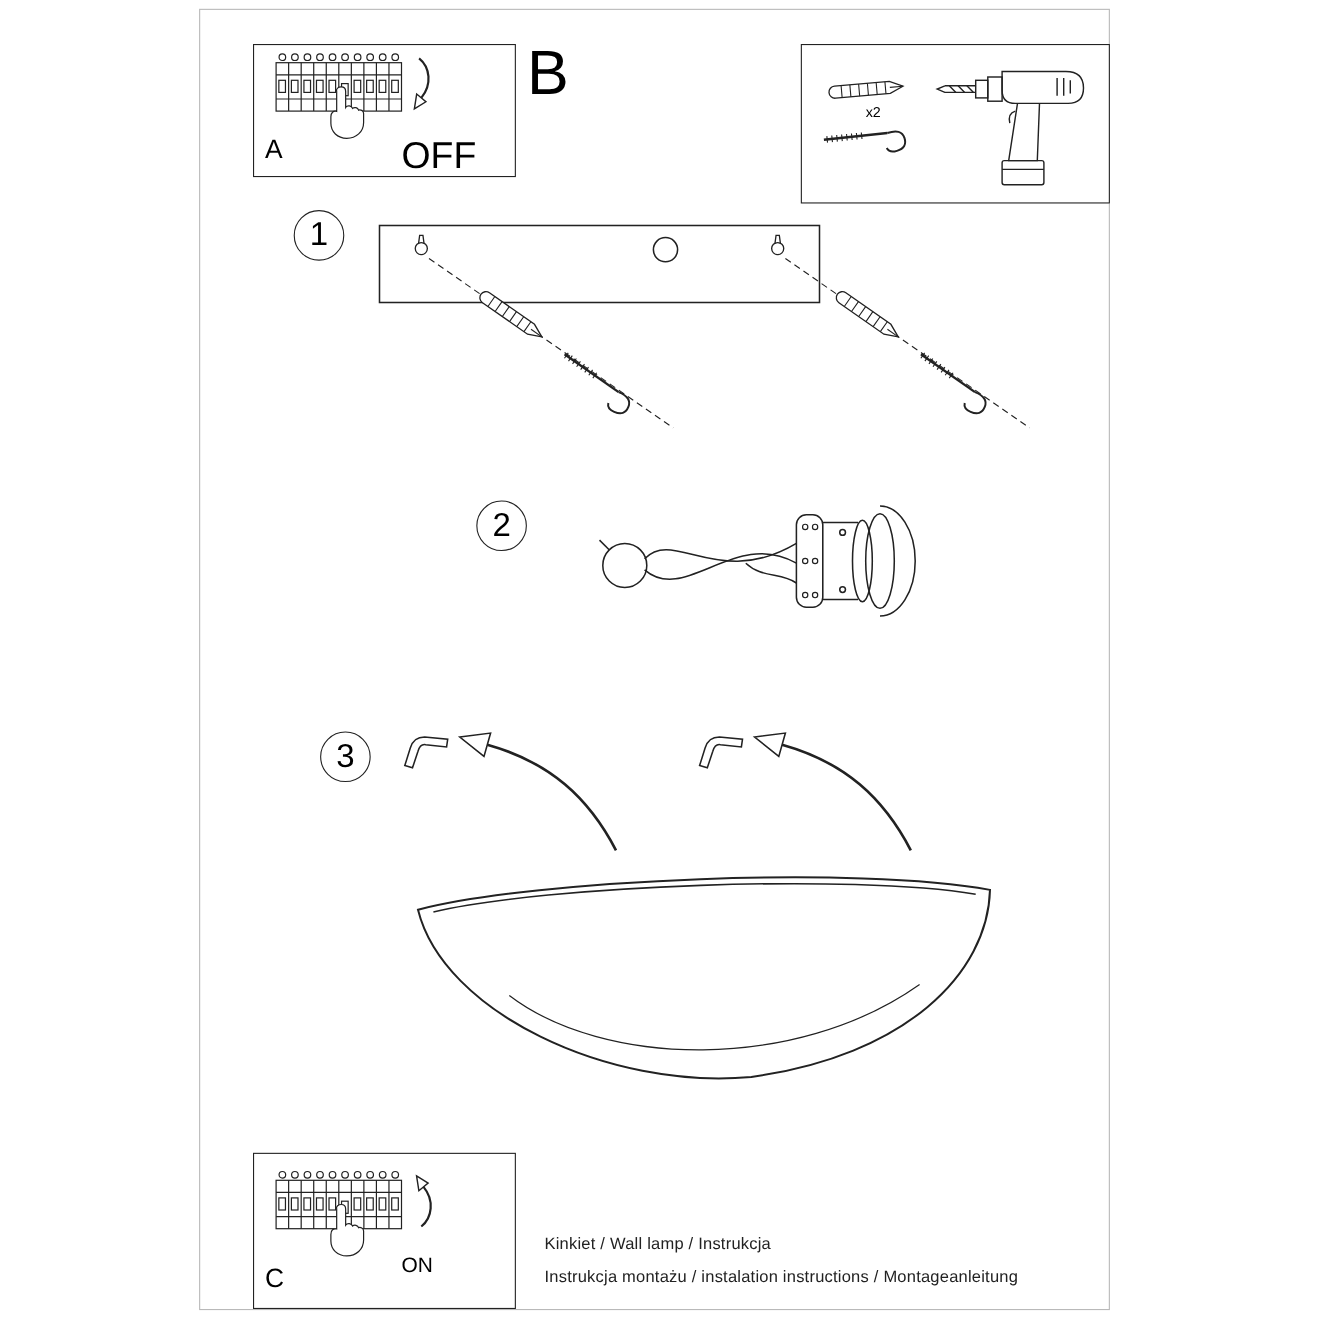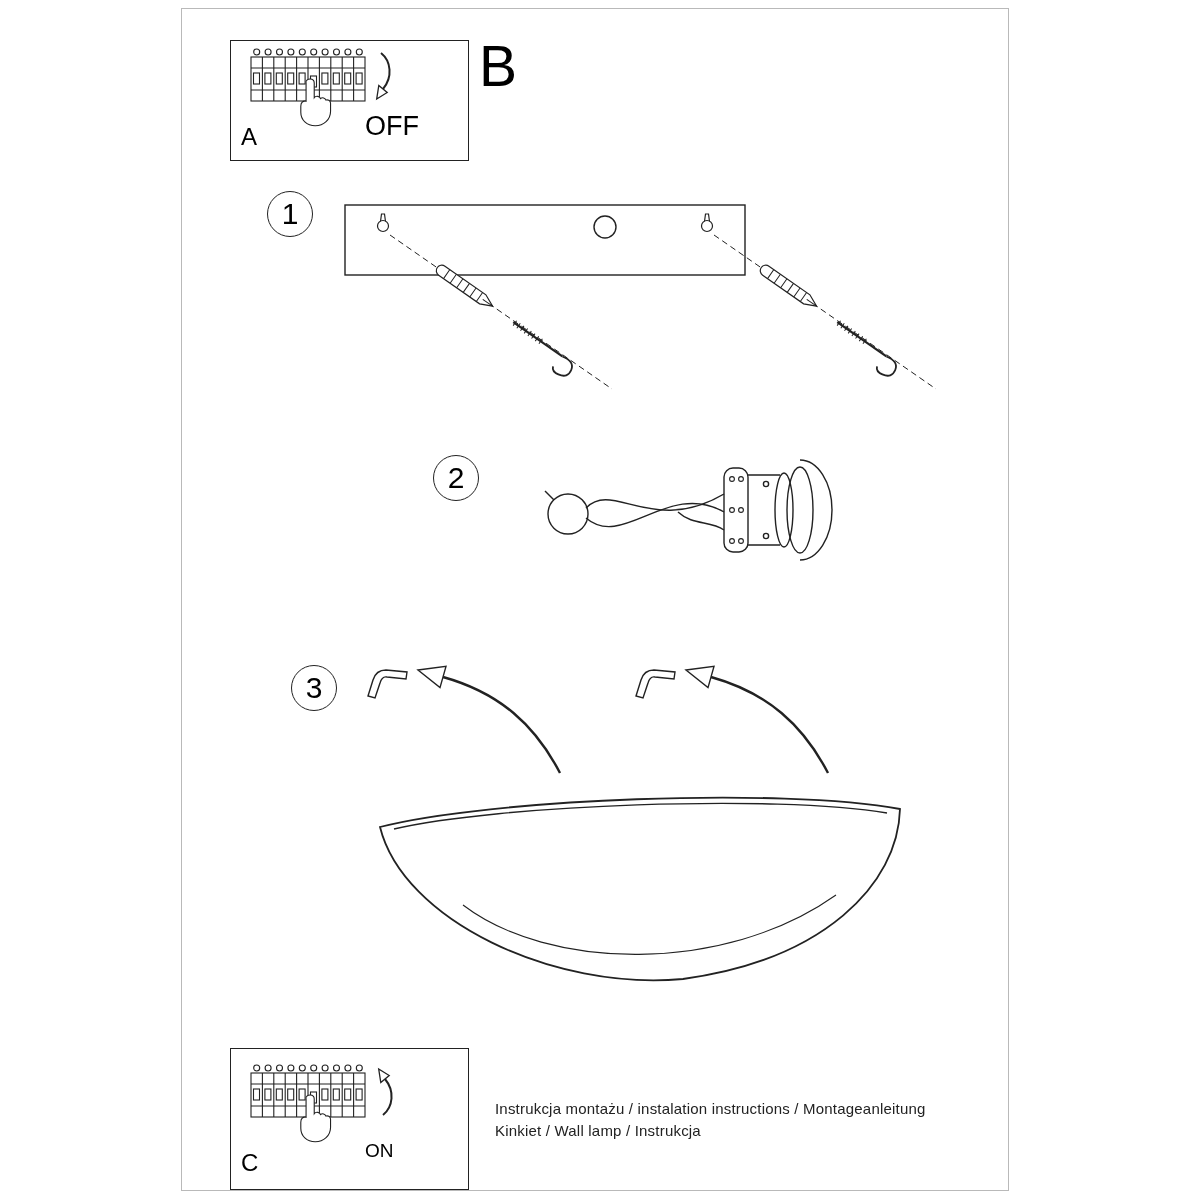--- a/index.html
+++ b/index.html
@@ -81,25 +81,48 @@
   <div class="framed" style="left:230px;top:40px;width:239px;height:121px">
     <svg width="236" height="117" viewBox="0 0 236 117">
       <use href="#sym-breaker" transform="translate(18,6)"></use>
       <use href="#sym-hand" transform="translate(63,38) scale(0.85)"></use>
       <g>
         <path d="M150,12 C160,20 162,36 152,48" fill="none" stroke="#222" stroke-width="2"></path>
         <path d="M145.7,58 L156.2,51.5 L147.8,44.5 Z" fill="#fff" stroke="#222" stroke-width="1.3"></path>
       </g>
     </svg>
     <span class="lbl" style="left:10px;top:84px;font-size:24px">A</span>
-    <span class="lbl" style="left:134px;top:72px;font-size:27px">OFF</span>
+    <span class="lbl" style="left:134px;top:84px;font-size:34px">OFF</span>
   </div>
 
   <span class="lbl" style="left:479px;top:38px;font-size:57px">B</span>
 
+  <div class="framed" style="left:728px;top:40px;width:281px;height:145px">
+    <svg width="278" height="141" viewBox="0 0 278 141">
+      <use href="#sym-anchor" transform="translate(62,40) rotate(-5)"></use>
+      <g transform="translate(20,86) rotate(-6)" fill="none" stroke="#222">
+        <line x1="0" y1="0" x2="58" y2="0" stroke-width="2.2"></line>
+        <path d="M3,-3 v6 M7.5,-3 v6 M12,-3 v6 M16.5,-3 v6 M21,-3 v6 M25.5,-3 v6 M30,-3 v6 M34.5,-3 v6" stroke-width="1"></path>
+        <path d="M58,0 q13,-3 15,6 q2,9 -8,11 q-7,1.5 -9,-3.5" stroke-width="1.8"></path>
+      </g>
+      <g transform="translate(122,10)" fill="none" stroke="#222" stroke-width="1.3">
+        <path d="M8,27 h28 M8,33 h28 M8,27 l-7,3 l7,3"></path>
+        <path d="M12,27 l6,6 M20,27 l6,6 M28,27 l6,6"></path>
+        <rect x="36" y="22" width="11" height="16"></rect>
+        <rect x="47" y="19" width="13" height="22"></rect>
+        <path d="M60,14 H118 Q134,14 134,29 Q134,43 120,43 H72 Q60,43 60,31 Z"></path>
+        <path d="M110,20 v16 M116,20 v16 M122,22 v12"></path>
+        <path d="M74,43 L66,95 L92,95 L94,43"></path>
+        <path d="M72,50 q-7,2 -5,11"></path>
+        <rect x="60" y="95" width="38" height="22" rx="2"></rect>
+        <path d="M60,103 h38"></path>
+      </g>
+    </svg>
+    <span class="lbl" style="left:58px;top:54px;font-size:13px">x2</span>
+  </div>
 
   <div class="badge" style="left:267px;top:191px">
     <span>1</span>
   </div>
   <svg class="abs" style="left:340px;top:193px" width="630" height="210" viewBox="0 0 630 210">
     <g fill="none" stroke="#222" stroke-width="1.4">
       <rect x="5" y="12" width="400" height="70"></rect>
       <circle cx="265" cy="34" r="11"></circle>
       <g stroke-width="1.2">
         <circle cx="43" cy="33" r="5.5"></circle>
@@ -183,16 +206,16 @@
       <use href="#sym-hand" transform="translate(63,46) scale(0.85)"></use>
       <g>
         <path d="M152,66 C162,58 164,42 154,30" fill="none" stroke="#222" stroke-width="2"></path>
         <path d="M147.7,20 L158.2,26.5 L149.8,33.5 Z" fill="#fff" stroke="#222" stroke-width="1.3"></path>
       </g>
     </svg>
     <span class="lbl" style="left:10px;top:102px;font-size:24px">C</span>
     <span class="lbl" style="left:134px;top:92px;font-size:19px">ON</span>
   </div>
 
-  <span class="footer-line" style="left:495px;top:1100px">Instrukcja montażu / instalation instructions / Montageanleitung</span>
+  <span class="footer-line" style="left:495px;top:1152px">Instrukcja montażu / instalation instructions / Montageanleitung</span>
   <span class="footer-line" style="left:495px;top:1122px">Kinkiet / Wall lamp / Instrukcja</span>
 
 </div>
 
 </body></html>

